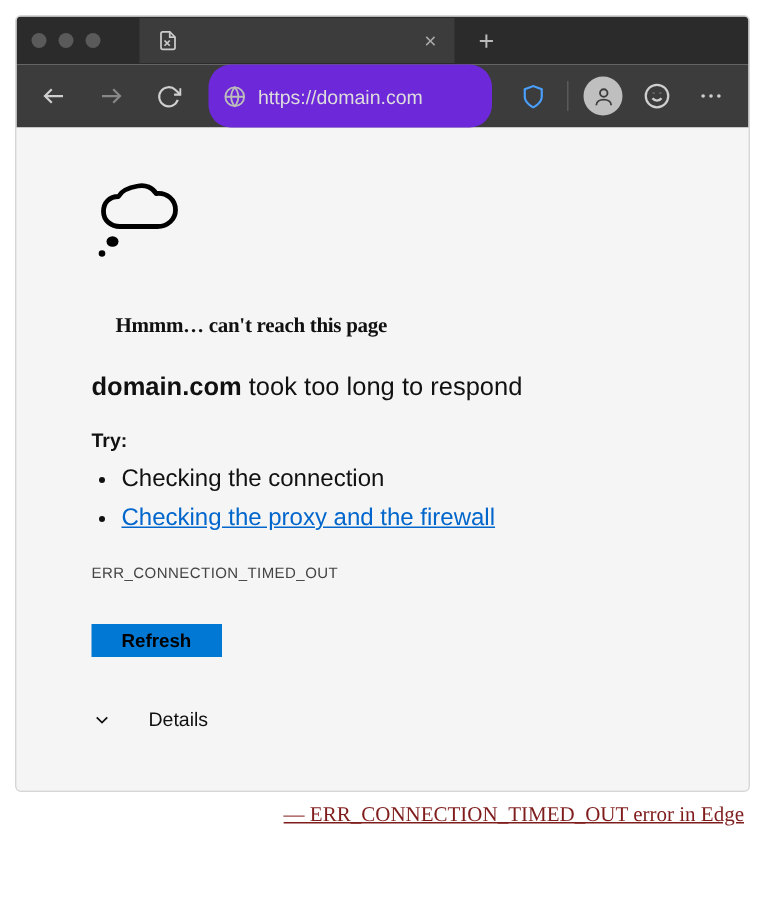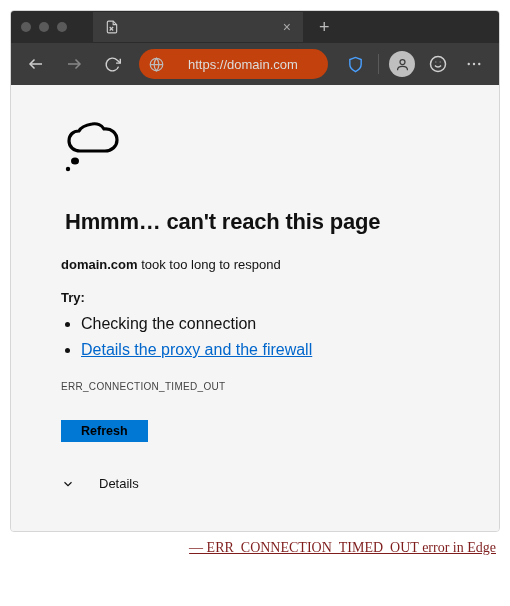--- a/index.html
+++ b/index.html
@@ -55,51 +55,52 @@
     display: flex;
     align-items: center;
     justify-content: center;
     color: #cfcfcf;
     cursor: pointer;
     border-radius: 4px;
   }
   .tb-btn.dim { color: #888; }
   .omnibox {
     flex: 1;
-    height: 30px;
-    background: #c2410c;
+    height: 42px;
+    background: #6d28d9;
     border-radius: 15px;
     display: flex;
     align-items: center;
     padding: 0 10px;
-    gap: 24px;
+    gap: 8px;
     margin: 0 6px;
     color: #ddd;
     font-size: 13px;
   }
   .omnibox .secure { color: #bbb; display:flex; }
   .right-icons { display: flex; align-items: center; gap: 2px; }
   .profile-circle {
     width: 26px; height: 26px; border-radius: 50%; background: #bfbfbf;
     display:flex;align-items:center;justify-content:center;color:#3c3c3c;
   }
   .divider-v { width:1px; height:20px; background:#5a5a5a; margin:0 4px; }
   .content {
     background: #f5f5f5;
     padding: 36px 50px 40px 50px;
     color: #111;
   }
   .cloud { margin-bottom: 28px; }
   h1 {
-    font-size: 22px;
+    font-size: 14px;
     font-weight: 800;
-    margin: 8px 0 22px 4px;
+    margin: 8px 0 22px 16px;
     letter-spacing: -0.2px;
-  }
-  .desc { font-size: 13px; margin: 0 0 18px 0; }
+    font-family: Liberation Serif, serif;
+  }
+  .desc { font-size: 17px; margin: 0 0 18px 0; }
   .desc b { font-weight: 700; }
   .try-label { font-weight: 700; font-size: 13px; margin: 0 0 10px 0; }
   ul.try-list { margin: 0 0 22px 0; padding-left: 20px; }
   ul.try-list li { font-size: 16px; margin: 8px 0; }
   ul.try-list a { color: #0066cc; text-decoration: underline; }
   .errcode { font-size: 10px; letter-spacing: 0.3px; color: #444; margin-bottom: 28px; margin-top: 10px; }
   .refresh-btn {
     background: #0078d4;
     color: #000;
     border: none;
@@ -223,21 +224,21 @@
     <h1>Hmmm… can't reach this page</h1>
 
     <p class="desc">
       <b>domain.com</b><span> took too long to respond</span>
     </p>
 
     <p class="try-label">Try:</p>
     <ul class="try-list">
       <li>Checking the connection</li>
       <li>
-        <a href="#">Details the proxy and the firewall</a>
+        <a href="#">Checking the proxy and the firewall</a>
       </li>
     </ul>
 
     <div class="errcode">ERR_CONNECTION_TIMED_OUT</div>
 
     <button class="refresh-btn">Refresh</button>
 
     <div class="details">
       <svg width="14" height="14" viewBox="0 0 24 24" fill="none" stroke="currentColor" stroke-width="2">
           <polyline points="6 9 12 15 18 9"></polyline>

